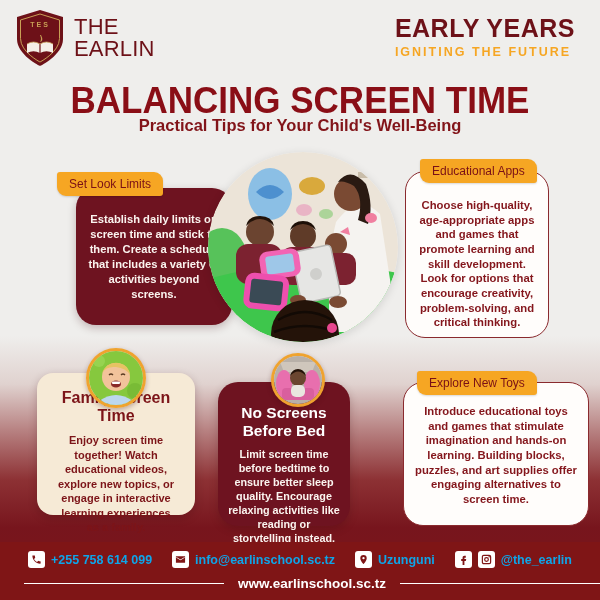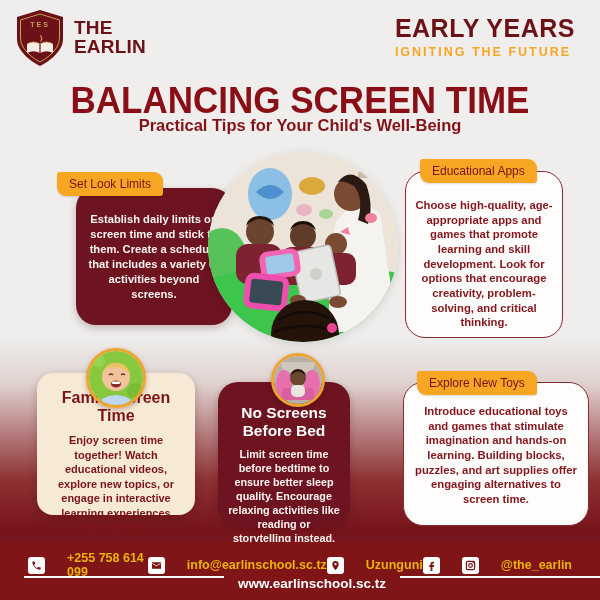--- a/index.html
+++ b/index.html
@@ -4,64 +4,64 @@
 <style>
   html,body{margin:0;padding:0;}
   body{font-family:"Liberation Sans","DejaVu Sans",sans-serif;}
   .poster{
     position:relative;width:600px;height:600px;overflow:hidden;
     background:linear-gradient(180deg,#efeeec 0%,#efeeec 56%,#e0d2cf 64%,#b67f7f 72%,#8d3134 80%,#77151d 88%,#7d1517 100%);
   }
   
   .header{position:absolute;left:0;top:0;width:600px;height:78px;}
   .logo{position:absolute;left:14px;top:8px;display:flex;align-items:center;gap:8px;}
-  .logo-name{color:#6d1118;font-weight:700;font-size:19px;line-height:0.98;letter-spacing:0.2px;}
+  .logo-name{color:#6d1118;font-weight:400;font-size:22px;line-height:0.98;letter-spacing:0.2px;}
   .hdr-right{position:absolute;right:25px;top:16px;text-align:left;}
   .program{color:#6d1118;font-weight:800;font-size:25px;letter-spacing:0.5px;line-height:1;}
   .tagline{color:#f6a623;font-weight:700;font-size:12.5px;letter-spacing:2px;margin-top:4px;}
   
   .title{position:absolute;left:0;top:80px;width:600px;text-align:center;
     color:#8a0e16;font-weight:800;font-size:35px;letter-spacing:0px;transform:scaleY(1.08);}
   .subtitle{position:absolute;left:0;top:116px;width:600px;text-align:center;
     color:#821419;font-weight:600;font-size:16.5px;}
   
   .badge{position:absolute;background:#f6a623;color:#7a1016;font-weight:400;font-size:12px;
     padding:5px 12px;border-radius:3px 9px 3px 9px;white-space:nowrap;z-index:5;
     box-shadow:0 1px 2px rgba(0,0,0,.15);}
   
   .card{position:absolute;box-sizing:border-box;text-align:center;}
   .card p{margin:0;font-weight:600;}
   .maroon-card{background:#6e1320;border-radius:20px;color:#fbf4ef;box-shadow:0 3px 8px rgba(60,10,15,.25);}
   .white-card{background:#fffdfb;border:1.6px solid #8a2a2e;border-radius:20px;color:#84161c;}
   .cream-card{background:#f6ead6;border-radius:16px;color:#7c1418;box-shadow:0 3px 8px rgba(60,10,15,.25);}
   .card-set{left:37px;top:188px;width:156px;height:137px;padding:24px 10px 10px;margin-left:39px;}
   .card-set p{font-size:11.2px;line-height:1.34;}
-  .card-edu{left:405px;top:171px;width:158px;height:167px;padding:26px 9px 9px;}
+  .card-edu{left:405px;top:171px;width:144px;height:167px;padding:26px 9px 9px;}
   .card-edu p{font-size:11.3px;line-height:1.3;}
   .card-family{left:37px;top:373px;width:158px;height:142px;padding:16px 19px 8px;}
   .card-family h3{margin:0 0 8px;font-size:16px;font-weight:800;color:#7c1418;}
   .card-family p{font-size:11px;line-height:1.32;}
   .card-bed{left:218px;top:382px;width:132px;height:144px;padding:22px 10px 8px;}
   .card-bed h3{margin:0 0 7px;font-size:15.5px;font-weight:800;color:#fff;line-height:1.15;}
   .card-bed p{font-size:10.8px;line-height:1.3;}
   .card-explore{left:403px;top:382px;width:186px;height:144px;padding:21px 9px 8px;}
   .card-explore p{font-size:11.3px;line-height:1.3;}
   
   .photo-circle{position:absolute;border-radius:50%;overflow:hidden;}
   .photo-main{left:208px;top:152px;width:190px;height:190px;box-shadow:0 2px 10px rgba(0,0,0,.12);}
   .mini{border:3px solid #efa32f;box-sizing:border-box;z-index:6;box-shadow:0 2px 5px rgba(60,10,15,.3);}
   .photo-family{left:86px;top:348px;width:60px;height:60px;}
   .photo-bed{left:271px;top:353px;width:54px;height:54px;}
   
   .footer{position:absolute;left:0;bottom:0;width:600px;height:58px;background:#7f1516;}
   .contact-row{position:absolute;left:28px;right:28px;top:9px;display:flex;align-items:center;justify-content:space-between;}
-  .contact{display:flex;align-items:center;gap:22px;color:#eab308;font-weight:700;font-size:12.5px;justify-content:center;}
+  .contact{display:flex;align-items:center;gap:6px;color:#0ea5e9;font-weight:700;font-size:12.5px;justify-content:center;}
   .ic{width:17px;height:17px;background:#fff;border-radius:3px;display:flex;align-items:center;justify-content:center;flex:0 0 auto;}
   .ic svg{display:block;}
-  .website-row{position:absolute;left:0;right:0;top:34px;display:flex;align-items:flex-start;gap:14px;color:#fff;padding-left:24px;}
+  .website-row{position:absolute;left:0;right:0;top:34px;display:flex;align-items:center;gap:14px;color:#fff;padding-left:24px;}
   .website-row .line{flex:1;height:1.5px;background:#fff;}
   .website{font-weight:800;font-size:13.5px;white-space:nowrap;}
 </style>
 </head>
 <body>
 
 <div class="poster">
 
   <div class="header">
     <div class="logo">

